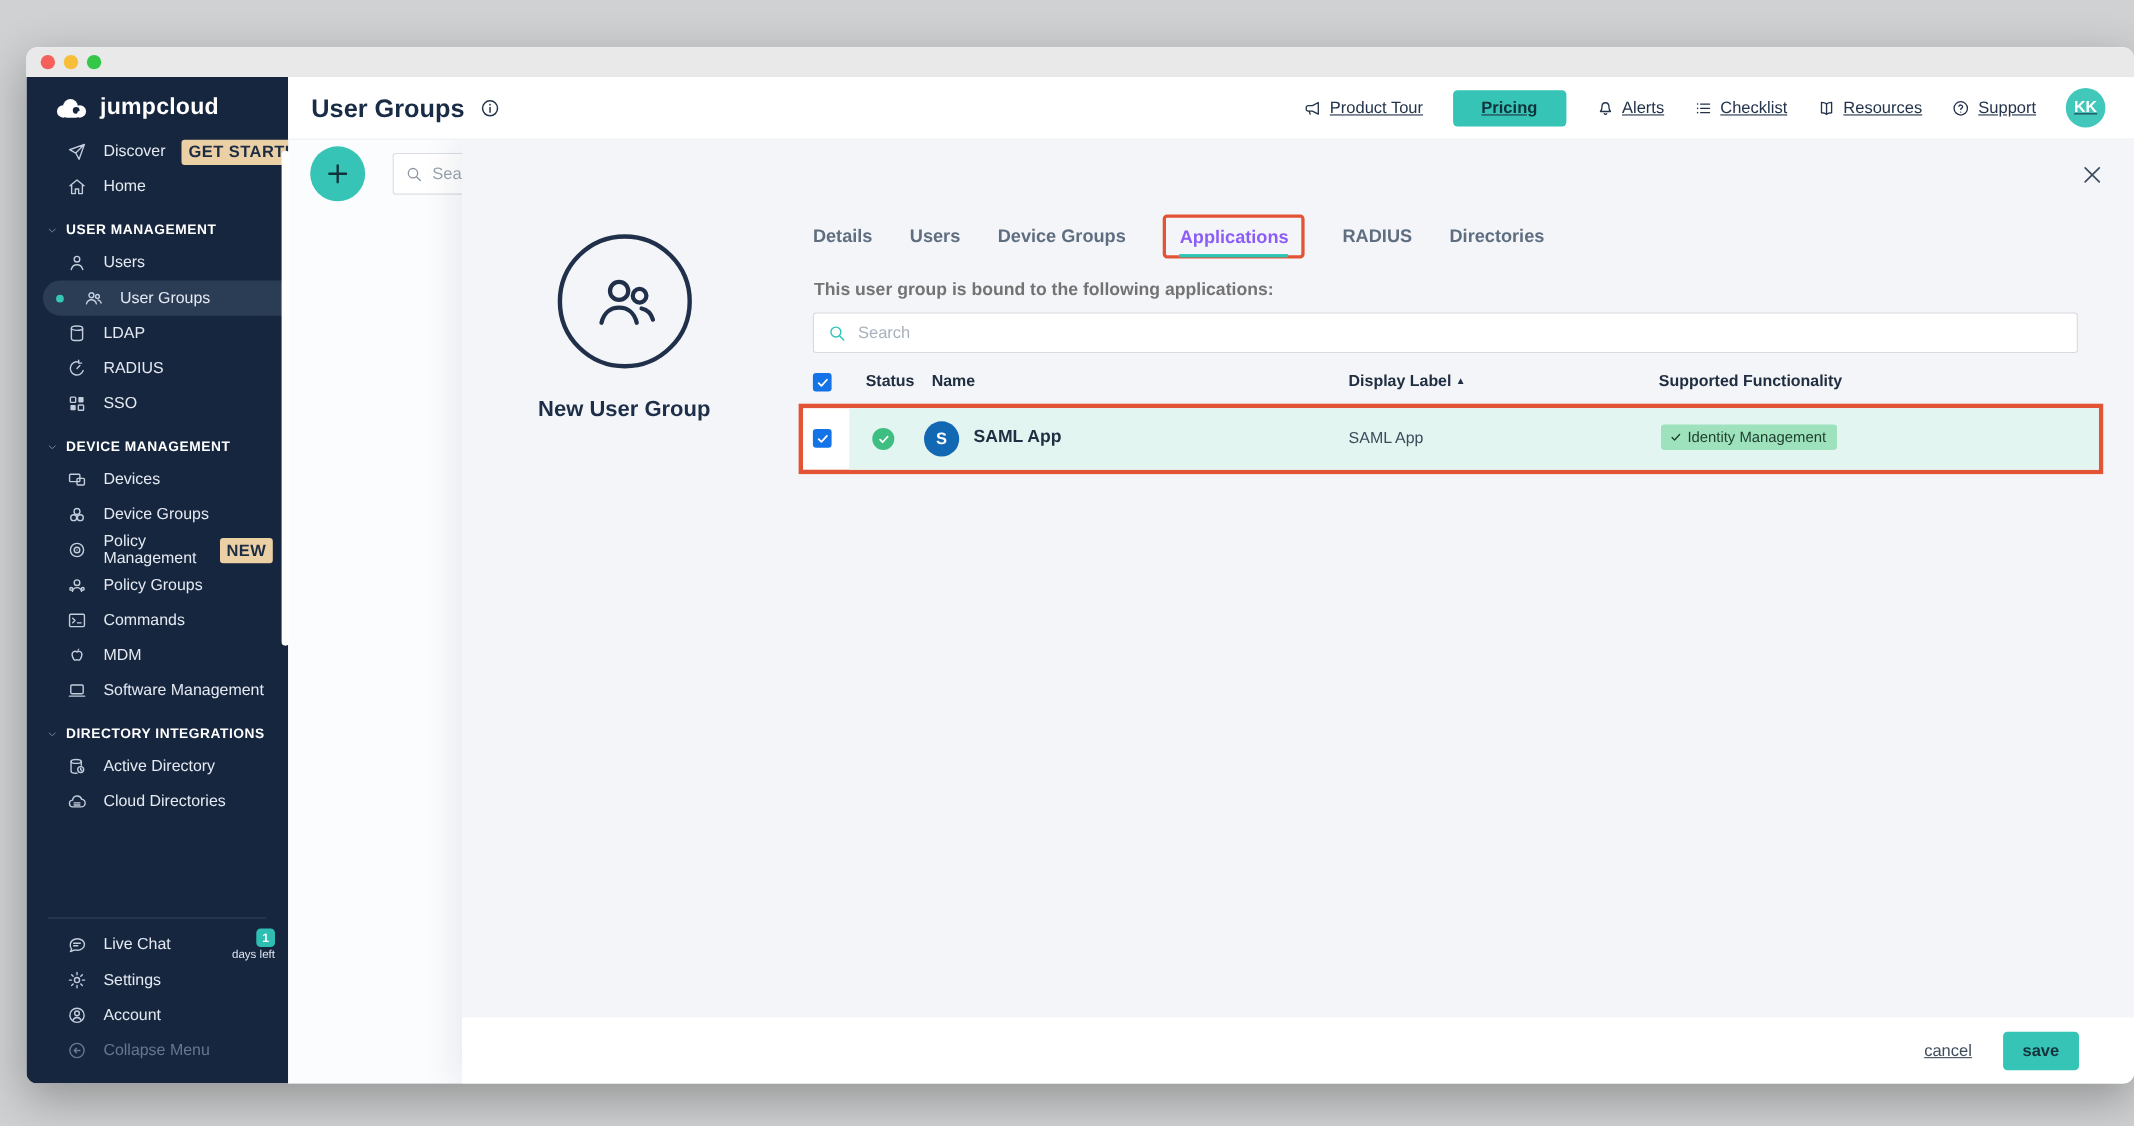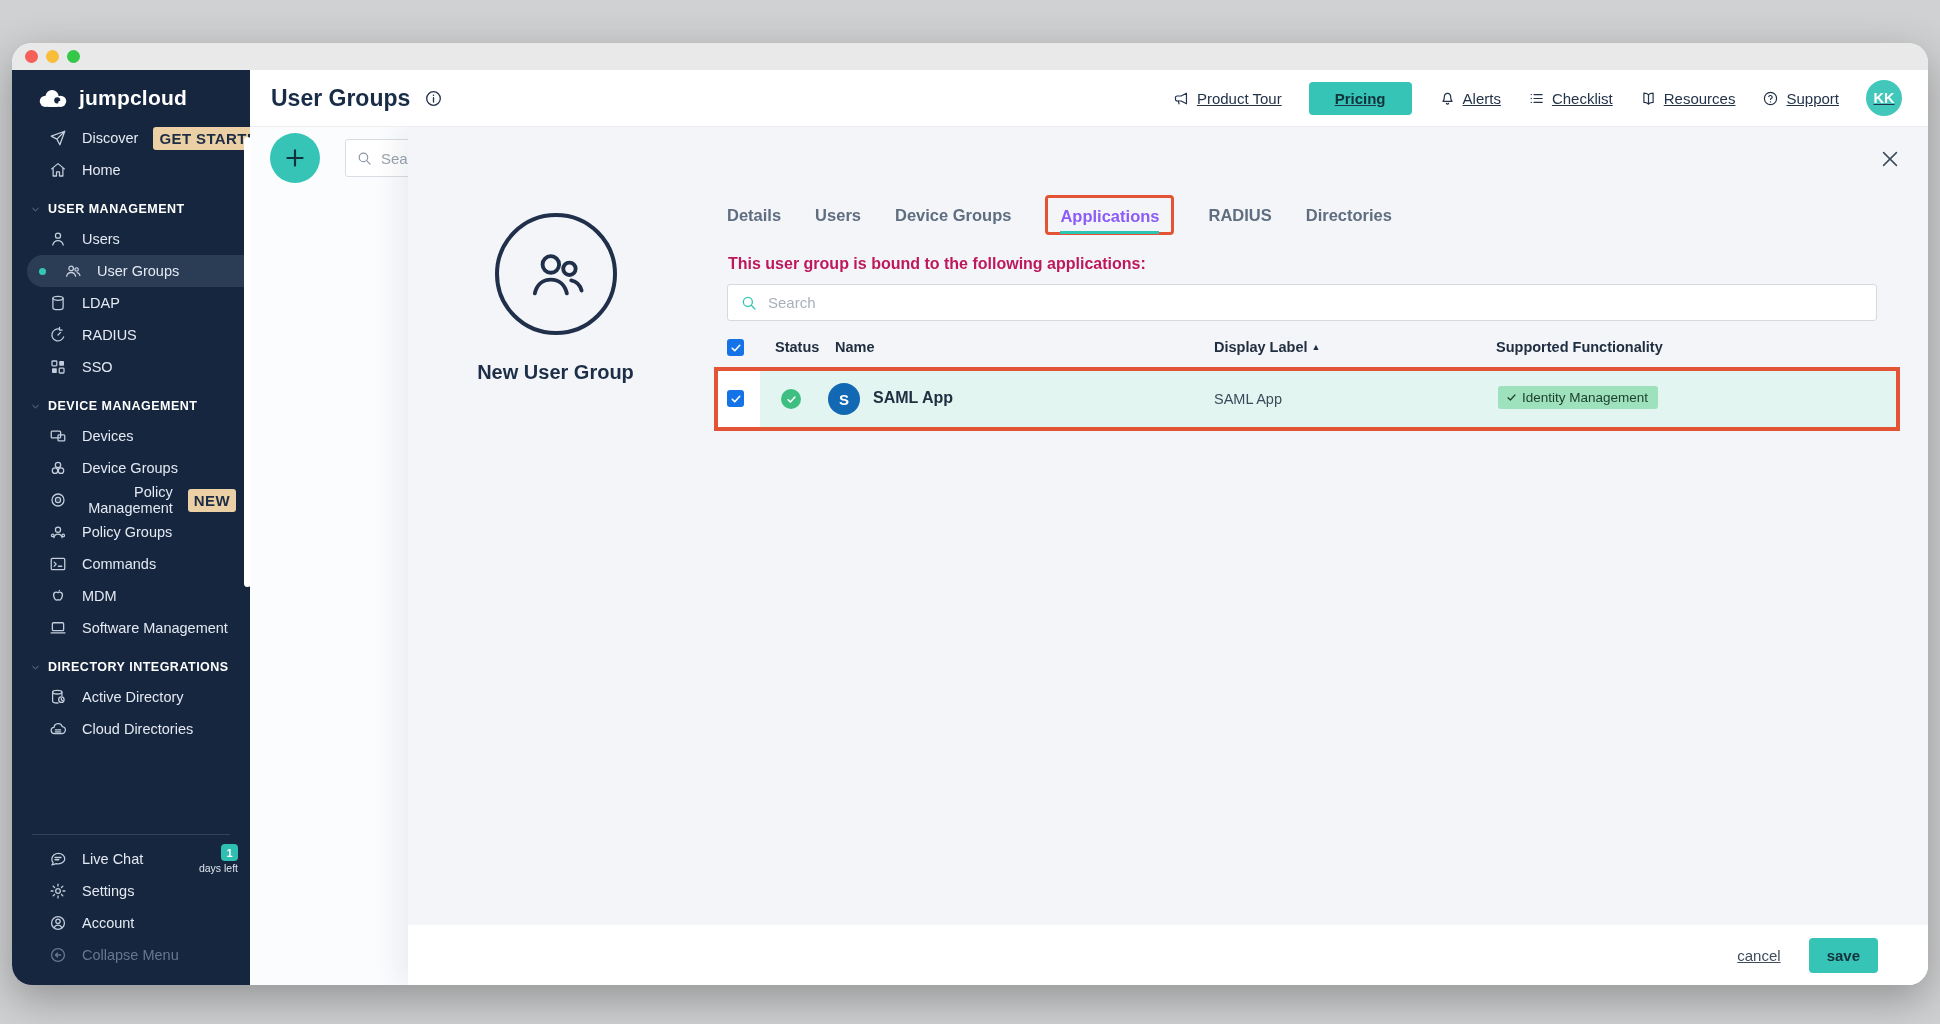--- a/index.html
+++ b/index.html
@@ -1,32 +1,32 @@
 <!DOCTYPE html>
 <html><head>
 <meta charset="utf-8">
 <style>
   * { margin:0; padding:0; box-sizing:border-box; }
   body { font-family:"Liberation Sans", sans-serif; background:#c9c9ca; }
   .stage { position:relative; width:1940px; height:1024px; overflow:hidden; background:#d0d1d2; }
 
   
-  .window { position:absolute; left:12px; top:43px; width:1916px; height:942px;
-    border-radius:20px; overflow:hidden; background:#fff;
+  .window { position:absolute; left:24px; top:43px; width:1916px; height:942px;
+    border-radius:10px; overflow:hidden; background:#fff;
     box-shadow:0 14px 44px rgba(0,0,0,.30); display:flex; flex-direction:column; }
   .titlebar { flex:0 0 27px; background:#e9e9e9; display:flex; align-items:center; padding-left:13px; gap:8px; }
   .tl { width:13px; height:13px; border-radius:50%; }
   .tl.red{background:#f5605a} .tl.yellow{background:#f8bd39} .tl.green{background:#34c748}
   .win-body { flex:1; display:flex; min-height:0; }
 
   
   .sidebar { flex:0 0 238px; background:#16263e; color:#dde4ee; display:flex; flex-direction:column; overflow:hidden; }
   .logo-row { display:flex; align-items:center; gap:9px; padding:16px 0 12px 24px; }
   .logo-text { font-size:21px; font-weight:bold; color:#fff; letter-spacing:.2px; }
-  .sb-scroll { flex:1;text-align:right; }
+  .sb-scroll { flex:1; }
   .sb-section { display:flex; align-items:center; gap:7px; padding:16px 0 7px 18px;
     color:#ffffff; font-size:12.5px; font-weight:bold; letter-spacing:.5px; }
   .sb-section svg { width:11px; height:11px; color:#8292a9; }
   .sb-item { display:flex; align-items:center; gap:15px; height:32px; padding-left:37px;
     font-size:14.5px; color:#e4e9f2; cursor:pointer; }
   .sb-icon { width:18px; height:18px; flex:0 0 18px; color:#c3cddc; }
   .sb-item.selected { margin-left:15px; padding-left:12px; background:#2b3c55; border-radius:17px 0 0 17px; }
   .sel-dot { width:7px; height:7px; border-radius:50%; background:#35c6b6; margin-right:3px; flex:0 0 7px; }
   .badge-tan { margin-left:auto; margin-right:14px; background:#ecd0a5; color:#1c2c44;
     font-size:15px; font-weight:bold; padding:3px 6px; border-radius:3px; letter-spacing:.4px; white-space:nowrap; }
@@ -77,21 +77,21 @@
     display:flex; align-items:center; justify-content:center; color:#20304a; background:transparent; }
   .group-circle svg { width:62px; height:62px; }
   .group-name { margin-top:26px; font-size:20px; font-weight:bold; color:#1c2e48; }
 
   .panel-right { position:absolute; left:319px; top:0; width:1152px; bottom:60px; }
   .tabs { position:absolute; left:0; top:62px; height:52px; display:flex; align-items:center; gap:34px; }
   .tab { font-size:16.5px; font-weight:bold; color:#5e6e80; cursor:pointer; white-space:nowrap; }
   .tab.active { color:#8b5cf6; border-bottom:3px solid #2cc5b4; padding-bottom:6px; }
   .tab-annotation { border:3px solid #e25435; border-radius:4px; padding:9px 12px 6px 12px; }
 
-  .panel-desc { position:absolute; left:1px; top:128px; font-size:16px; font-weight:bold; color:#be185d; }
+  .panel-desc { position:absolute; left:1px; top:128px; font-size:16px; font-weight:bold; color:#737373; }
   .panel-search { position:absolute; left:0; top:157px; width:1150px; height:37px; background:#fff;
     border:1px solid #d6dade; border-radius:3px; display:flex; align-items:center; gap:10px; padding:0 12px; }
   .panel-search svg { width:18px; height:18px; color:#2cc5b4; flex:0 0 18px; }
   .panel-search input { border:none; outline:none; background:transparent; font-size:15px; color:#333;
     width:100%; font-family:inherit; }
   .panel-search input::placeholder { color:#a9b1bc; }
 
   .thead { position:absolute; left:0; top:210px; height:26px; width:1150px; font-size:14.5px;
     font-weight:bold; color:#202e41; }
   .thead .col { position:absolute; top:2px; white-space:nowrap; }

